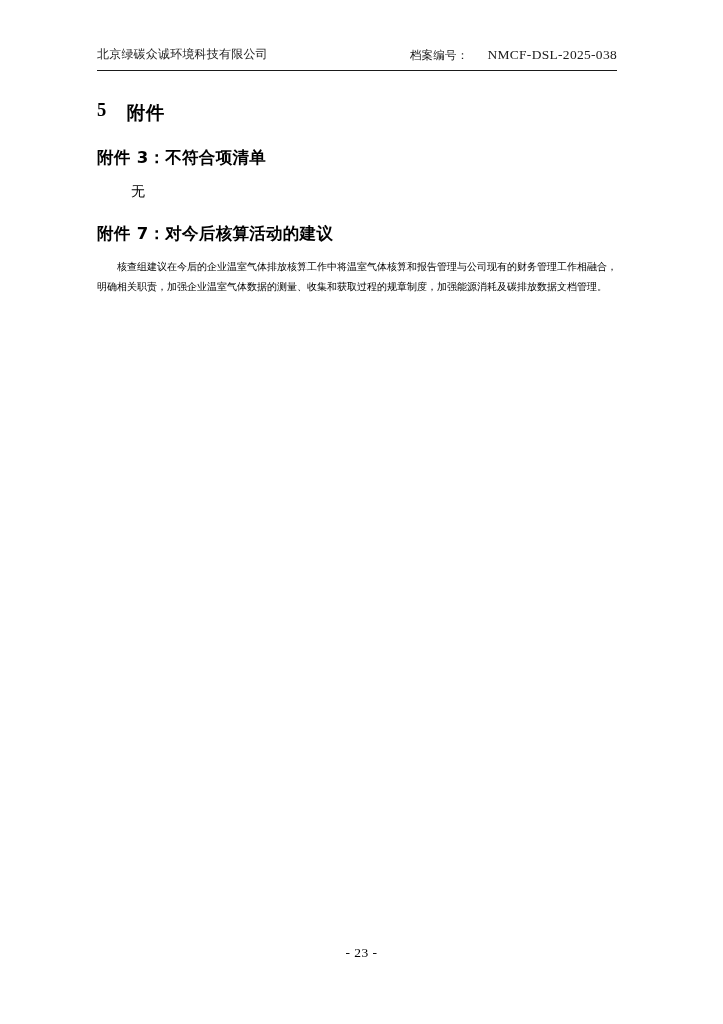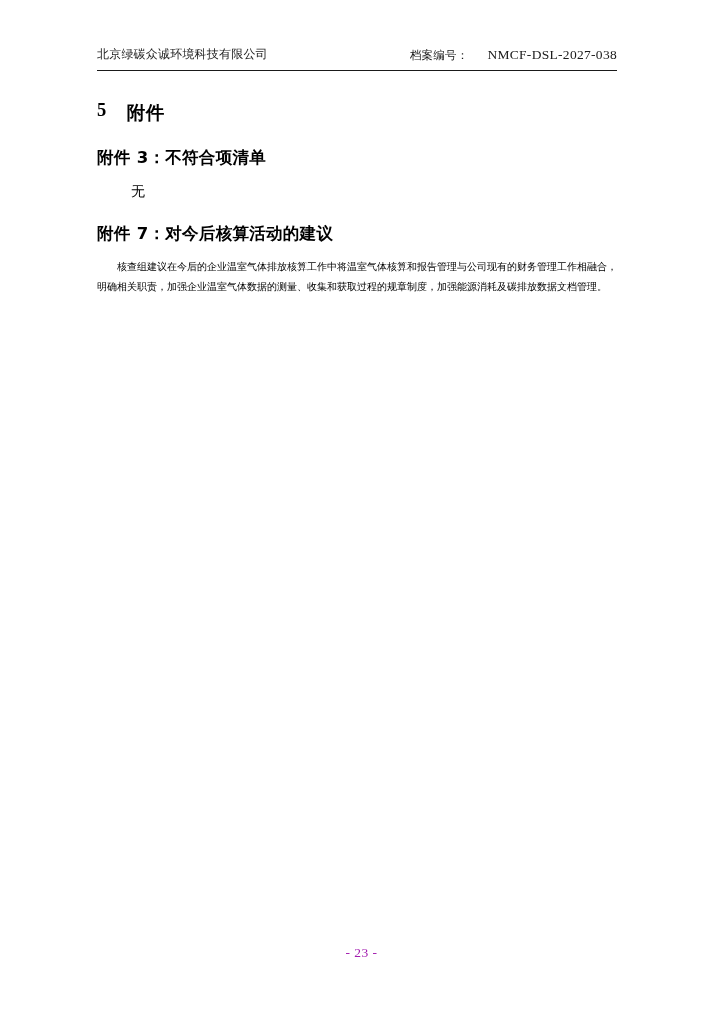--- a/index.html
+++ b/index.html
@@ -125,35 +125,35 @@
 
   
   .footer {
     position: absolute;
     left: 0;
     top: 945px;
     width: 723px;
     text-align: center;
     font-family: "Liberation Serif", serif;
     font-size: 13.5px;
-    color: #a21caf;
+    color: #000000;
     letter-spacing: 0.5px;
   }
 </style>
 </head>
 <body>
 
 <div class="page">
   <div class="page-inner">
 
     <div class="header">
       <div class="header-left">北京绿碳众诚环境科技有限公司</div>
       <div class="header-right">
         <span class="label">档案编号：</span>
-        <span class="value">NMCF-DSL-2027-038</span>
+        <span class="value">NMCF-DSL-2025-038</span>
       </div>
     </div>
     <div class="header-rule"></div>
 
     <div class="content">
 
       <div class="h1">
         <span class="num">5</span>
         <span>附件</span>
       </div>

